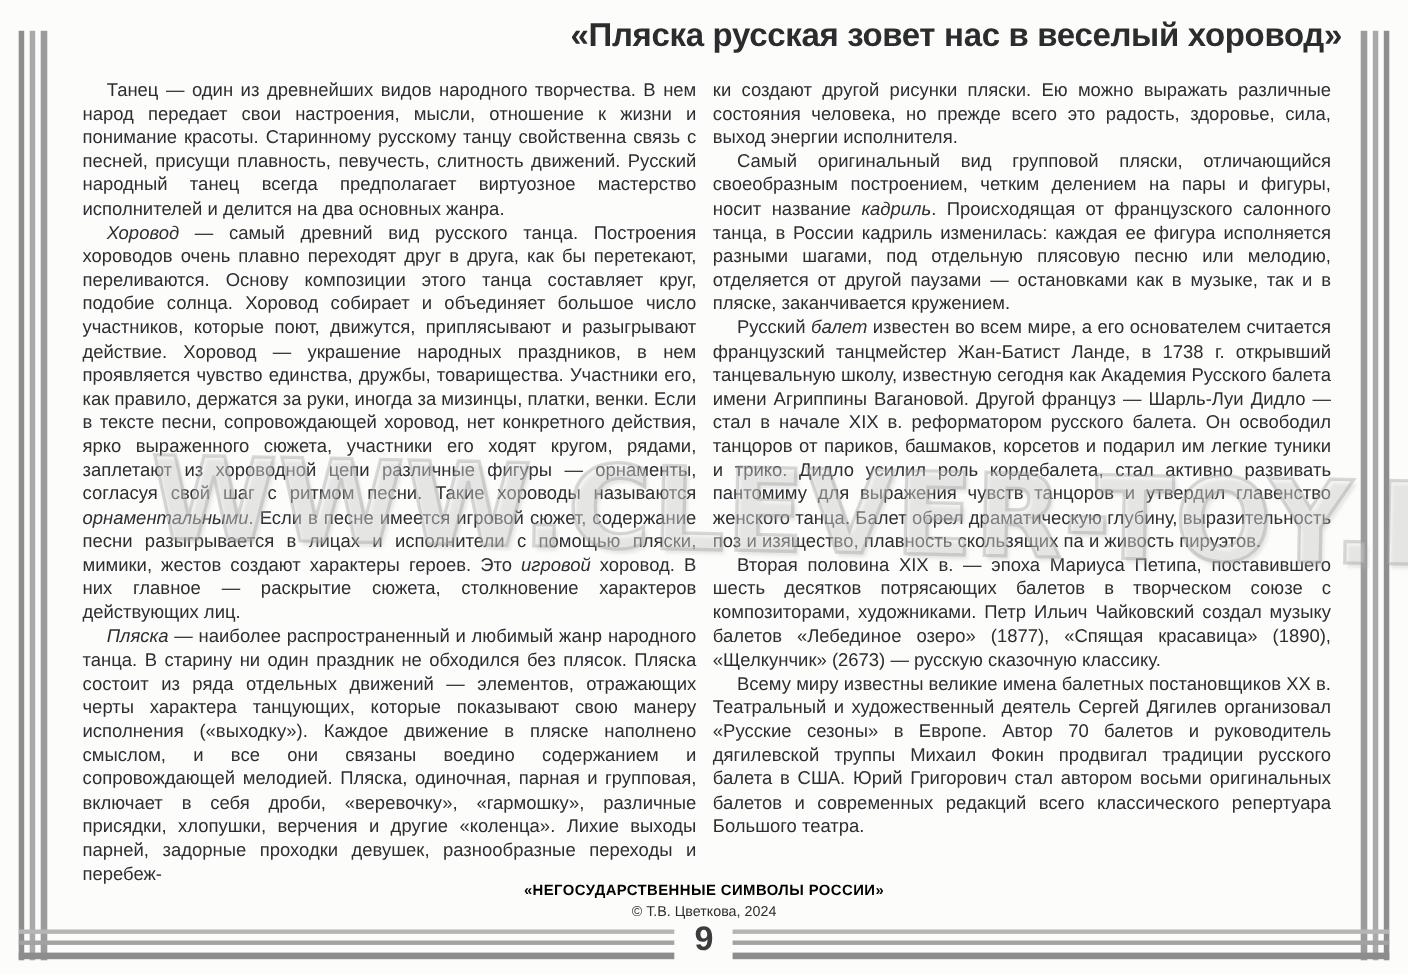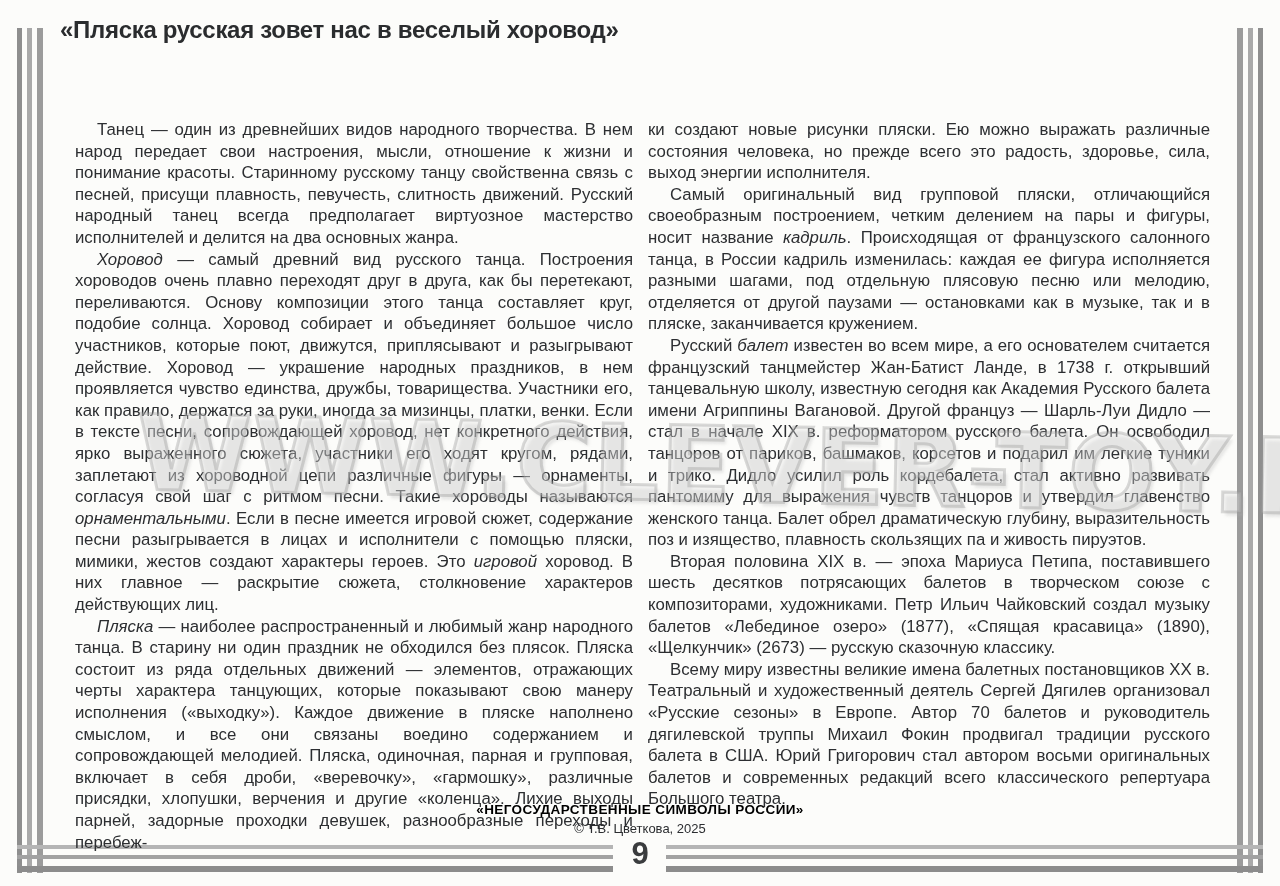--- a/index.html
+++ b/index.html
@@ -28,35 +28,34 @@
   .h-stripe-left  { left: 17px;  width: 596px; }
   .h-stripe-right { left: 666px; width: 597px; }
   .hs-1 { top: 845px; height: 4px; background: #b5b5b5; }
   .hs-2 { top: 855px; height: 4px; background: #a2a2a2; }
   .hs-3 { top: 866px; height: 6px; background: #8c8c8c; }
 
   
   .title {
     position: absolute;
     top: 16px; left: 60px; right: 60px;
-    text-align: left;
-    font-size: 24px;
+    text-align: right;
+    font-size: 30px;
     font-weight: bold;
     letter-spacing: -0.3px;
     color: #2a2c2e;
   }
 
   
   .columns {
     position: absolute;
     top: 71px; left: 75px;
     width: 1135px;
     display: flex;
     gap: 15px;
-    margin-top: 48px;
   }
   .col { font-size: 16.8px; line-height: 21.6px; text-align: justify; }
   .col-left  { width: 558px; }
   .col-right { width: 562px; }
   .col p { margin: 0; }
   .col p.indent { text-indent: 22px; }
 
   
   .footer {
     position: absolute;
@@ -124,30 +123,30 @@
 
   <div class="title">«Пляска русская зовет нас в веселый хоровод»</div>
 
   <div class="columns">
     <div class="col col-left">
       <p class="indent">Танец — один из древнейших видов народного творчества. В нем народ передает свои настроения, мысли, отношение к жизни и понимание красоты. Старинному русскому танцу свойственна связь с песней, присущи плавность, певучесть, слитность движений. Русский народный танец всегда предполагает виртуозное мастерство исполнителей и делится на два основных жанра.</p>
       <p class="indent"><i>Хоровод</i> — самый древний вид русского танца. Построения хороводов очень плавно переходят друг в друга, как бы перетекают, переливаются. Основу композиции этого танца составляет круг, подобие солнца. Хоровод собирает и объединяет большое число участников, которые поют, движутся, приплясывают и разыгрывают действие. Хоровод — украшение народных праздников, в нем проявляется чувство единства, дружбы, товарищества. Участники его, как правило, держатся за руки, иногда за мизинцы, платки, венки. Если в тексте песни, сопровождающей хоровод, нет конкретного действия, ярко выраженного сюжета, участники его ходят кругом, рядами, заплетают из хороводной цепи различные фигуры — орнаменты, согласуя свой шаг с ритмом песни. Такие хороводы называются <i>орнаментальными</i>. Если в песне имеется игровой сюжет, содержание песни разыгрывается в лицах и исполнители с помощью пляски, мимики, жестов создают характеры героев. Это <i>игровой</i> хоровод. В них главное — раскрытие сюжета, столкновение характеров действующих лиц.</p>
       <p class="indent"><i>Пляска</i> — наиболее распространенный и любимый жанр народного танца. В старину ни один праздник не обходился без плясок. Пляска состоит из ряда отдельных движений — элементов, отражающих черты характера танцующих, которые показывают свою манеру исполнения («выходку»). Каждое движение в пляске наполнено смыслом, и все они связаны воедино содержанием и сопровождающей мелодией. Пляска, одиночная, парная и групповая, включает в себя дроби, «веревочку», «гармошку», различные присядки, хлопушки, верчения и другие «коленца». Лихие выходы парней, задорные проходки девушек, разнообразные переходы и перебеж-</p>
     </div>
     <div class="col col-right">
-      <p>ки создают новые рисунки пляски. Ею можно выражать различные состояния человека, но прежде всего это радость, здоровье, сила, выход энергии исполнителя.</p>
+      <p>ки создают другой рисунки пляски. Ею можно выражать различные состояния человека, но прежде всего это радость, здоровье, сила, выход энергии исполнителя.</p>
       <p class="indent">Самый оригинальный вид групповой пляски, отличающийся своеобразным построением, четким делением на пары и фигуры, носит название <i>кадриль</i>. Происходящая от французского салонного танца, в России кадриль изменилась: каждая ее фигура исполняется разными шагами, под отдельную плясовую песню или мелодию, отделяется от другой паузами — остановками как в музыке, так и в пляске, заканчивается кружением.</p>
       <p class="indent">Русский <i>балет</i> известен во всем мире, а его основателем считается французский танцмейстер Жан-Батист Ланде, в 1738 г. открывший танцевальную школу, известную сегодня как Академия Русского балета имени Агриппины Вагановой. Другой француз — Шарль-Луи Дидло — стал в начале XIX в. реформатором русского балета. Он освободил танцоров от париков, башмаков, корсетов и подарил им легкие туники и трико. Дидло усилил роль кордебалета, стал активно развивать пантомиму для выражения чувств танцоров и утвердил главенство женского танца. Балет обрел драматическую глубину, выразительность поз и изящество, плавность скользящих па и живость пируэтов.</p>
       <p class="indent">Вторая половина XIX в. — эпоха Мариуса Петипа, поставившего шесть десятков потрясающих балетов в творческом союзе с композиторами, художниками. Петр Ильич Чайковский создал музыку балетов «Лебединое озеро» (1877), «Спящая красавица» (1890), «Щелкунчик» (2673) — русскую сказочную классику.</p>
       <p class="indent">Всему миру известны великие имена балетных постановщиков XX в. Театральный и художественный деятель Сергей Дягилев организовал «Русские сезоны» в Европе. Автор 70 балетов и руководитель дягилевской труппы Михаил Фокин продвигал традиции русского балета в США. Юрий Григорович стал автором восьми оригинальных балетов и современных редакций всего классического репертуара Большого театра.</p>
     </div>
   </div>
 
   <div class="footer">
     <div class="series">«НЕГОСУДАРСТВЕННЫЕ СИМВОЛЫ РОССИИ»</div>
-    <div class="copyright">© Т.В. Цветкова, 2025</div>
+    <div class="copyright">© Т.В. Цветкова, 2024</div>
   </div>
 
   <div class="page-number">9</div>
 
   <div class="watermark">WWW.CLEVER-TOY.RU</div>
 
 </div>
 
 </body></html>

